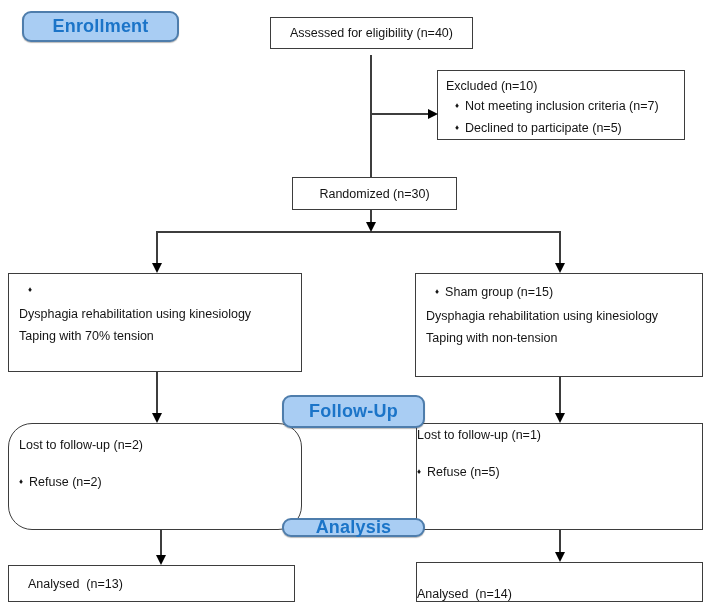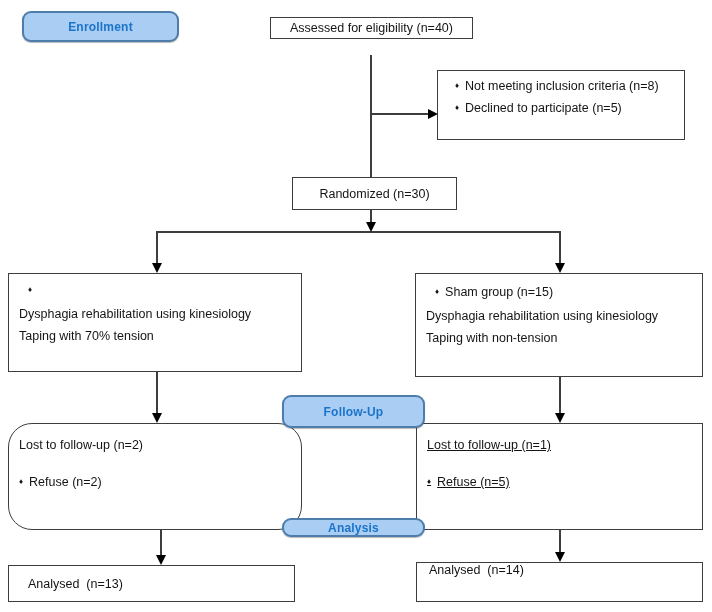--- a/index.html
+++ b/index.html
@@ -22,21 +22,21 @@
 
   .bullet-line { display:flex; align-items:baseline; white-space:nowrap; }
   .bullet {
     font-size:8px; margin-right:6px; position:relative; top:-2px; color:#141414;
   }
   .indent { padding-left:9px; }
 
   
   .stage-label {
     position:absolute; background:#a9cdf3; border:2px solid #4e7dac;
-    border-radius:9px; color:#1b74c8; font-weight:bold; font-size:12px;
+    border-radius:9px; color:#1b74c8; font-weight:bold; font-size:18px;
     display:flex; align-items:center; justify-content:center;
     z-index:5; letter-spacing:0.2px;
     box-shadow:0 1px 1px rgba(60,60,60,0.35);
   }
 
   
   .vline, .hline { position:absolute; background:#3d3d3d; z-index:1; }
   .vline { width:2px; }
   .hline { height:2px; }
   .arrow-down {
@@ -81,28 +81,29 @@
   <div class="vline" style="left:156px; top:371px; height:44px;"></div>
   <div class="arrow-down" style="left:151.5px; top:413px;"></div>
   <div class="vline" style="left:559px; top:376px; height:39px;"></div>
   <div class="arrow-down" style="left:554.5px; top:413px;"></div>
 
   <div class="vline" style="left:160px; top:529px; height:28px;"></div>
   <div class="arrow-down" style="left:155.5px; top:555px;"></div>
   <div class="vline" style="left:559px; top:529px; height:25px;"></div>
   <div class="arrow-down" style="left:554.5px; top:552px;"></div>
 
-  <div class="fbox center" style="left:270px; top:17px; width:203px; height:22px;">
+  <div class="fbox center" style="left:270px; top:17px; width:203px; height:32px;">
     <span>Assessed for eligibility (n=40)</span>
   </div>
 
   <div class="fbox" style="left:437px; top:70px; width:248px; height:70px; padding:5px 8px;">
+    <div class="ln-sm">Excluded (n=10)</div>
     <div class="bullet-line ln-sm indent">
       <span class="bullet">♦</span>
-      <span>Not meeting inclusion criteria (n=8)</span>
+      <span>Not meeting inclusion criteria (n=7)</span>
     </div>
     <div class="bullet-line ln-sm indent">
       <span class="bullet">♦</span>
       <span>Declined to participate (n=5)</span>
     </div>
   </div>
 
   <div class="fbox center" style="left:292px; top:177px; width:165px; height:33px;">
     <span>Randomized (n=30)</span>
   </div>
@@ -125,29 +126,29 @@
   </div>
 
   <div class="fbox" style="left:8px; top:423px; width:294px; height:107px; padding:10px;border-radius:24px;">
     <div class="ln">Lost to follow-up (n=2)</div>
     <div class="bullet-line ln" style="margin-top:15px;">
       <span class="bullet">♦</span>
       <span>Refuse (n=2)</span>
     </div>
   </div>
 
-  <div class="fbox" style="left:416px; top:423px; width:287px; height:107px; padding:10px;text-decoration:underline;">
+  <div class="fbox" style="left:416px; top:423px; width:287px; height:107px; ">
     <div class="ln">Lost to follow-up (n=1)</div>
     <div class="bullet-line ln" style="margin-top:15px;">
       <span class="bullet">♦</span>
       <span>Refuse (n=5)</span>
     </div>
   </div>
 
   <div class="fbox" style="left:8px; top:565px; width:287px; height:37px; display:flex; align-items:center; padding-left:19px;">
     <span>Analysed&nbsp; (n=13)</span>
   </div>
 
-  <div class="fbox" style="left:416px; top:562px; width:287px; height:40px; display:flex; align-items:flex-start; padding-left:12px;">
+  <div class="fbox" style="left:416px; top:562px; width:287px; height:40px; display:flex; align-items:flex-end; ">
     <span>Analysed&nbsp; (n=14)</span>
   </div>
 
 </div>
 
 </body></html>

